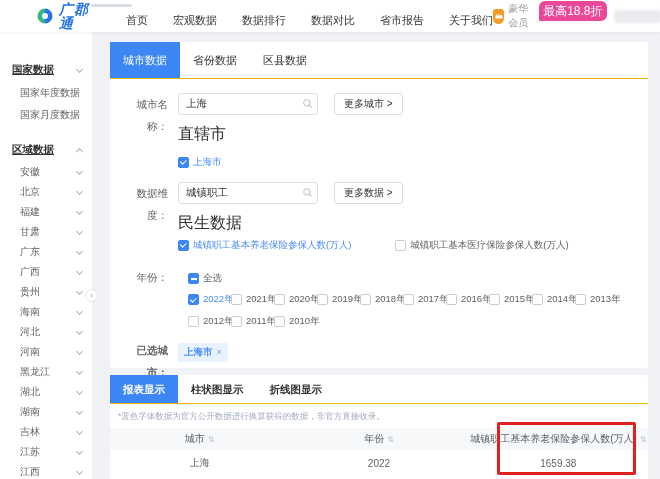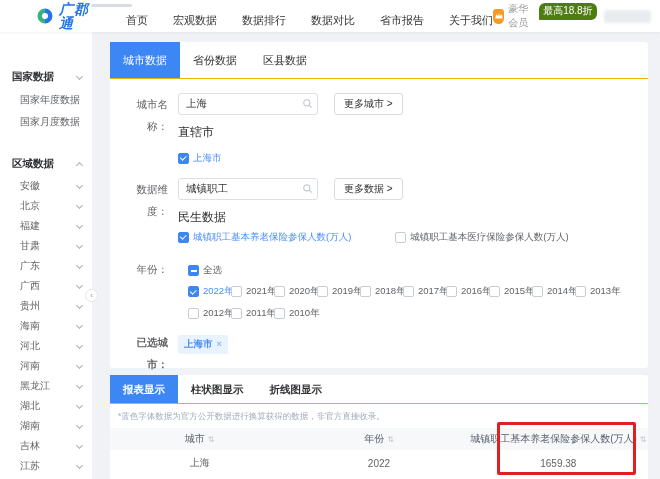--- a/index.html
+++ b/index.html
@@ -13,27 +13,27 @@
   .logo-icon { width:18px; height:18px; flex:none; }
   .logo-txt { display:flex; }
   .logo-name { font-size:14px; font-weight:bold; font-style:italic; color:#2574e9; letter-spacing:1px; line-height:14px; }
   .logo-tagline { width:58px; height:3px; margin-top:2px; border-radius:2px; background:#d8dde4; filter:blur(.5px); }
   .main-nav { display:flex; align-items:center; gap:25px; margin-left:14px; }
   .nav-item { font-size:11px; color:#333; cursor:pointer; white-space:nowrap;margin-top:8px; }
   .member { margin-left:auto; display:flex; align-items:center; gap:4px; padding-right:10px; }
   .member-icon { width:15px; height:15px; background:#f59a23; border-radius:4px 4px 7px 7px; display:flex; align-items:center; justify-content:center; }
   .member-icon svg { width:10px; height:10px; }
   .member-label { font-size:10px; color:#9a9a9a; filter:blur(.4px); }
-  .member-badge { font-size:10px; color:#fff; background:#4d7c0f; border-radius:6px 6px 6px 1px; padding:1.5px 4px; position:relative; top:-5px; left:-3px; white-space:nowrap; }
+  .member-badge { font-size:12px; color:#fff; background:#ec4899; border-radius:6px 6px 6px 1px; padding:1.5px 4px; position:relative; top:-5px; left:-3px; white-space:nowrap; }
   .user-blur { width:64px; height:13px; border-radius:3px; background:#e9ebee; filter:blur(1.5px); margin-right:10px; }
 
   
   .sidebar { position:absolute; left:0; top:32px; width:92px; height:447px; background:#fff; padding-top:14px; overflow:hidden; }
   .sb-group-header { height:24px; display:flex; align-items:center; justify-content:space-between; padding:0 10px 0 12px;
-                     font-size:10.5px; font-weight:bold; color:#303133; cursor:pointer; margin-top:19px; }
+                     font-size:10.5px; font-weight:bold; color:#303133; cursor:pointer; margin-top:12px;text-decoration:underline; }
   .sb-child { height:22px; display:flex; align-items:center; justify-content:space-between; padding:0 10px 0 20px;
               font-size:10px; color:#606266; cursor:pointer; }
   .sb-group-区域数据 .sb-child { height:20px; }
   .chev { width:5px; height:5px; border-right:1.2px solid #aab0ba; border-bottom:1.2px solid #aab0ba; transform:rotate(45deg); margin-top:-2px; flex:none; }
   .chev.up { transform:rotate(-135deg); margin-top:2px; }
   .collapse-handle { position:absolute; left:85px; top:289px; width:13px; height:13px; background:#fff; border:1px solid #e3e6ea;
                      border-radius:50%; z-index:6; display:flex; align-items:center; justify-content:center;
                      font-size:8px; color:#8a93a0; cursor:pointer; line-height:1; }
 
   
@@ -51,21 +51,21 @@
   .frow { display:flex; align-items:flex-start; }
   .flbl { width:62px; flex:none; text-align:right; padding-right:10px; font-size:10.5px; color:#606266; line-height:22px; }
   .fbody { flex:1; min-width:0; }
   .inline { display:flex; align-items:center; }
   .tinput { position:relative; width:140px; height:22px; flex:none; }
   .tinput input { width:100%; height:100%; border:1px solid #dcdfe6; border-radius:3px; padding:0 20px 0 7px;
                   font-size:10.5px; color:#333; font-family:inherit; outline:none; }
   .mag { position:absolute; right:5px; top:5px; width:11px; height:11px; }
   .more-btn { margin-left:16px; height:22px; padding:0 9px; background:#fff; border:1px solid #d9dce3; border-radius:3px;
               font-size:10px; color:#303133; cursor:pointer; font-family:inherit; white-space:nowrap; }
-  .group-lbl { font-size:12px; color:#303133; margin:9px 0 5px; }
+  .group-lbl { font-size:16px; color:#303133; margin:9px 0 5px; }
   .cb { width:11px; height:11px; border:1px solid #c8ccd4; border-radius:2px; background:#fff; flex:none;
         display:inline-flex; align-items:center; justify-content:center; cursor:pointer; }
   .cb.on, .cb.ind { background:#3d87f5; border-color:#3d87f5; }
   .cb.on::after { content:""; width:5px; height:3px; border-left:1.5px solid #fff; border-bottom:1.5px solid #fff;
                   transform:rotate(-45deg) translate(0,-1px); }
   .cb.ind::after { content:""; width:6px; height:2px; background:#fff; }
   .cbitem { display:inline-flex; align-items:center; gap:4px; cursor:pointer; }
   .cbitem .t { font-size:9.5px; color:#606266; white-space:nowrap; }
   .cbitem.on .t { color:#4a8cf7; }
   .dim-opts { display:flex; gap:44px; }

